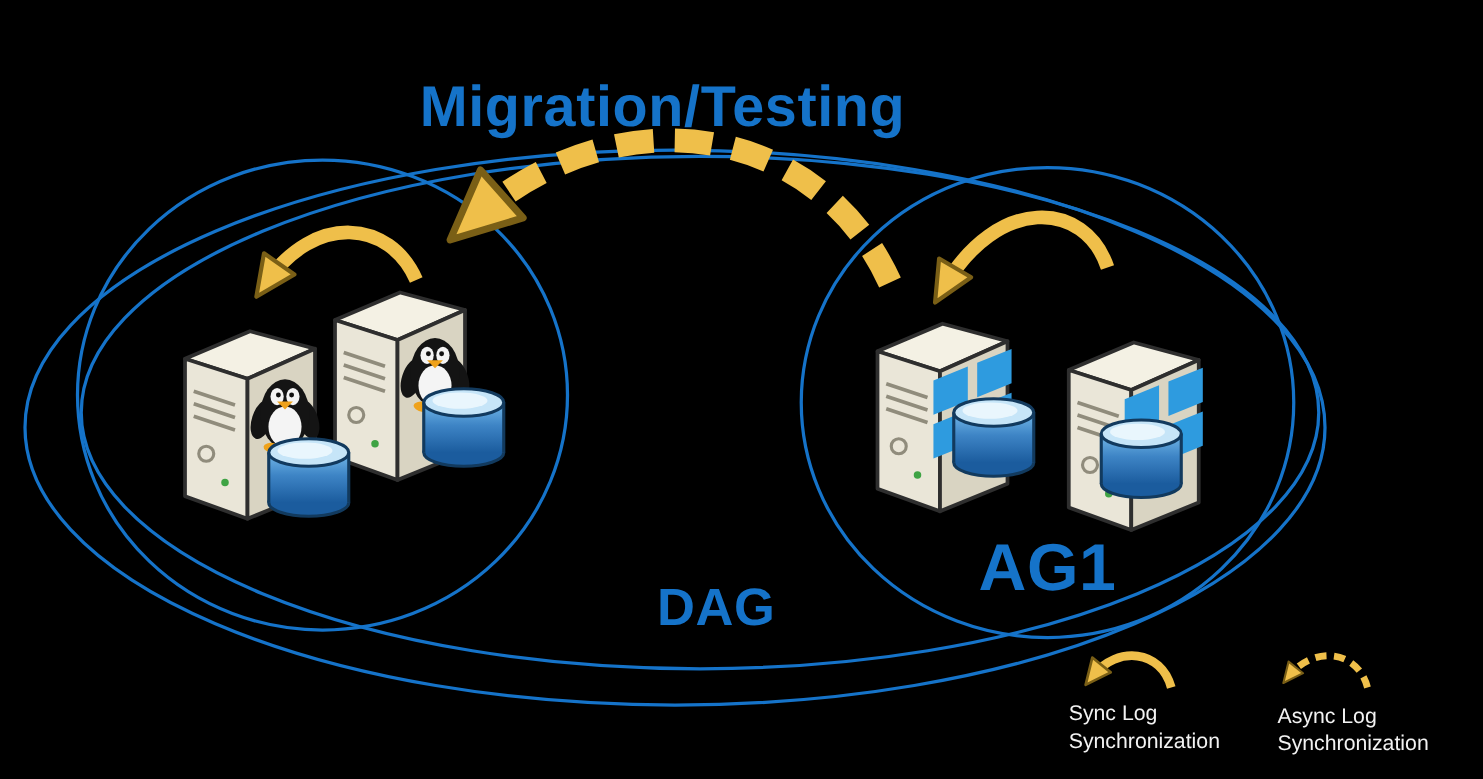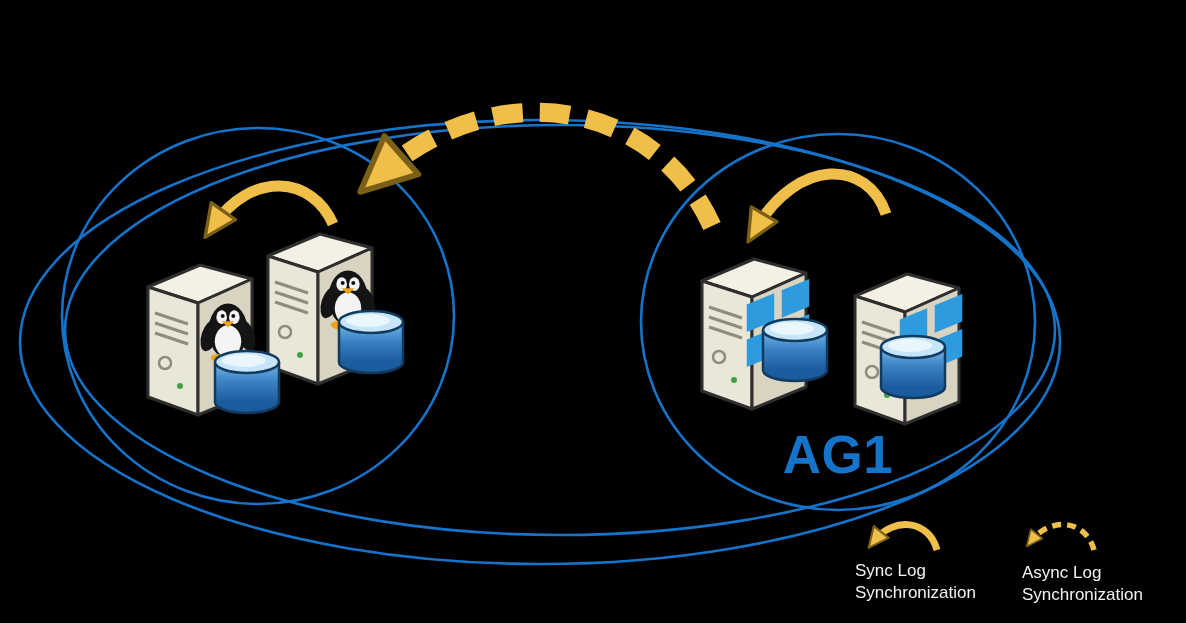--- a/index.html
+++ b/index.html
@@ -149,17 +149,19 @@
     </g>
 
     <path class="gold" stroke-width="19" stroke-dasharray="30 17" marker-end="url(#mGold)" d="M 712,226 C 655,100 495,72 378,176"></path>
 
     <g>
       <path class="gold" stroke-width="7" marker-end="url(#mGold)" d="M 937,550 C 929,520 894,516 874,541"></path>
       <path class="gold" stroke-width="5.5" stroke-dasharray="9 6" marker-end="url(#mGold)" d="M 1094,550 C 1086,520 1051,516 1031,541"></path>
     </g>
   </svg>
 
+  <div class="label title">Migration/Testing</div>
   <div class="label ag1">AG1</div>
+  <div class="label dag">DAG</div>
 
   <div class="legend-label legend-async">Async Log Synchronization</div>
   <div class="legend-label legend-sync">Sync Log Synchronization</div>
 </div>
 
 </body></html>

